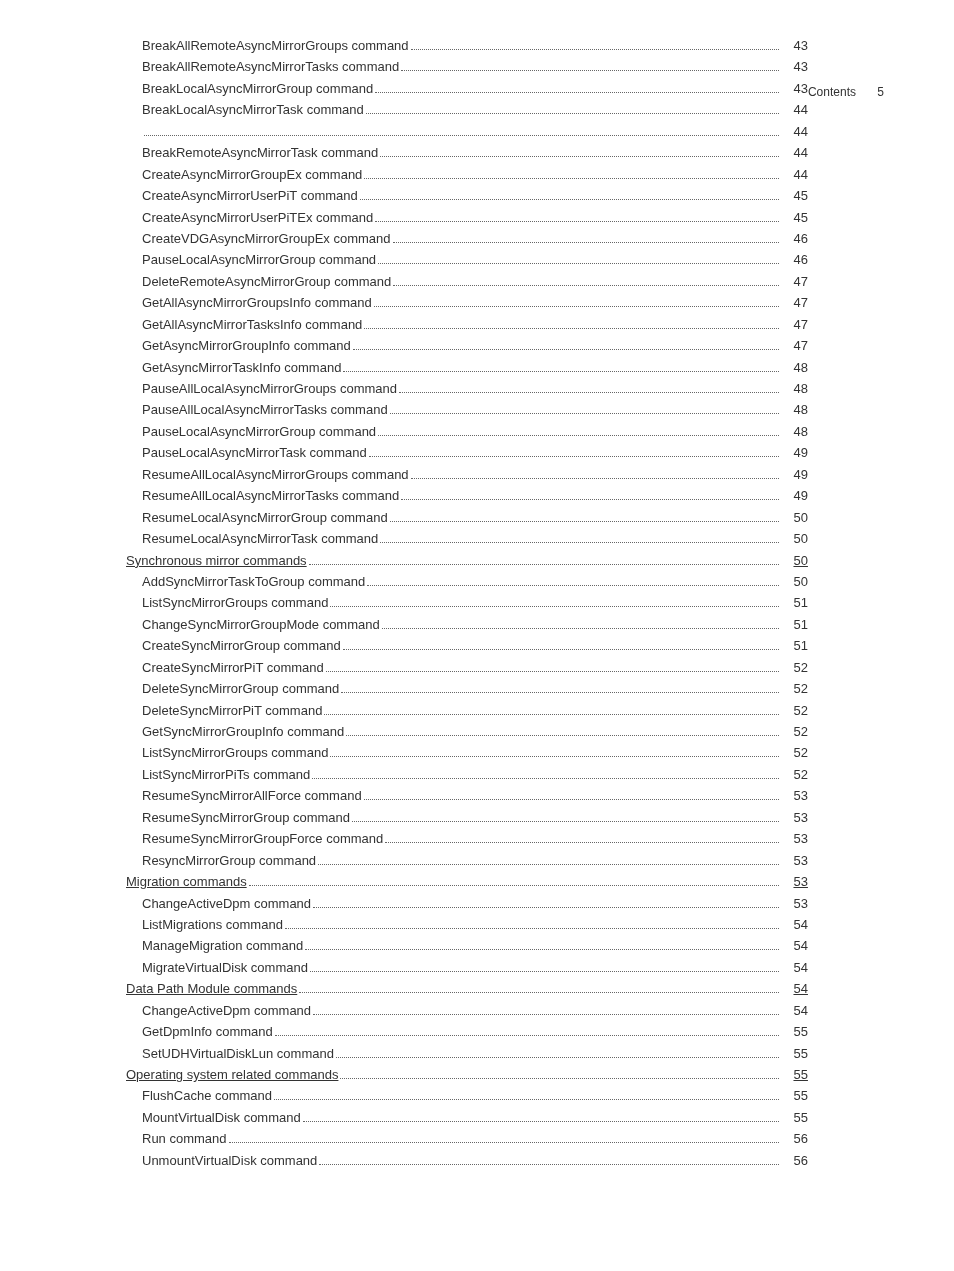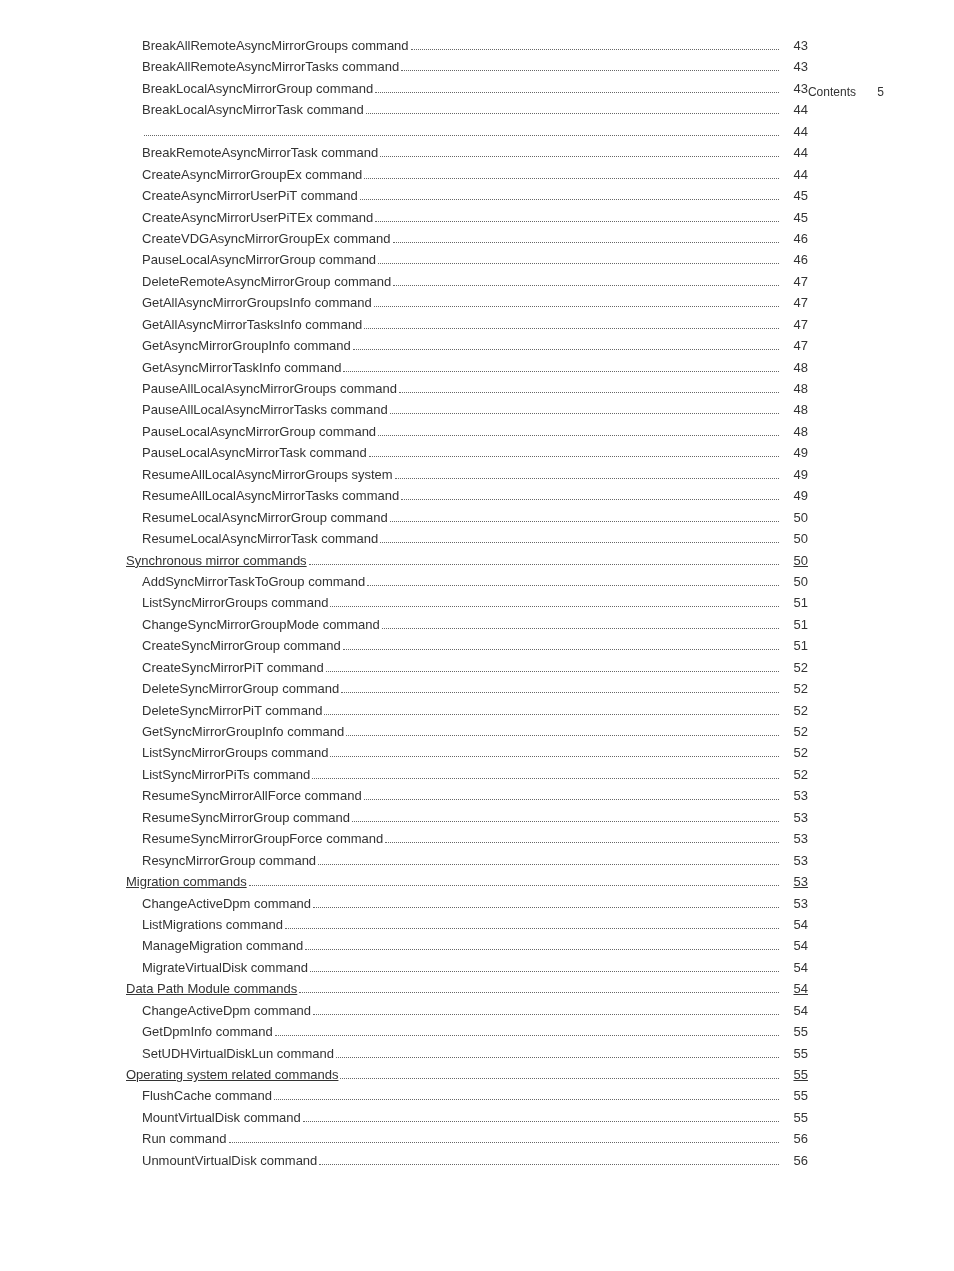--- a/index.html
+++ b/index.html
@@ -150,21 +150,21 @@
         <span class="toc-title">PauseLocalAsyncMirrorGroup command</span>
         <span class="toc-dots"></span>
         <span class="toc-page">48</span>
       </div>
       <div class="toc-row indent-3">
         <span class="toc-title">PauseLocalAsyncMirrorTask command</span>
         <span class="toc-dots"></span>
         <span class="toc-page">49</span>
       </div>
       <div class="toc-row indent-3">
-        <span class="toc-title">ResumeAllLocalAsyncMirrorGroups system</span>
+        <span class="toc-title">ResumeAllLocalAsyncMirrorGroups command</span>
         <span class="toc-dots"></span>
         <span class="toc-page">49</span>
       </div>
       <div class="toc-row indent-3">
         <span class="toc-title">ResumeAllLocalAsyncMirrorTasks command</span>
         <span class="toc-dots"></span>
         <span class="toc-page">49</span>
       </div>
       <div class="toc-row indent-3">
         <span class="toc-title">ResumeLocalAsyncMirrorGroup command</span>

